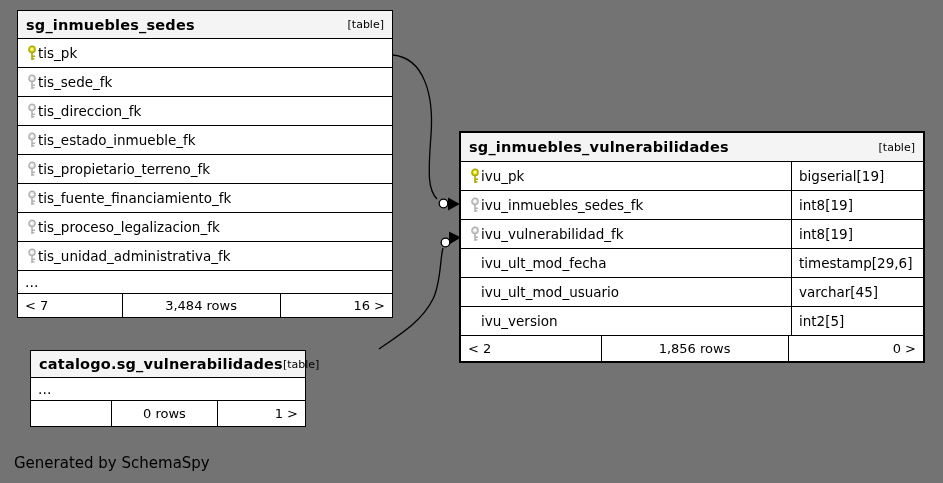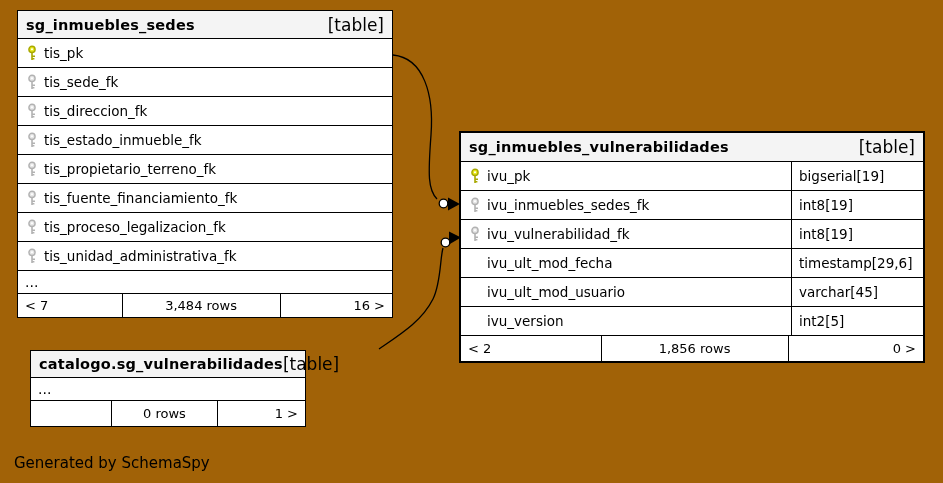--- a/index.html
+++ b/index.html
@@ -1,34 +1,34 @@
 <!DOCTYPE html>
 <html style="--header-bg: #f4f4f4;"><head>
 <meta charset="utf-8">
 <style>
   html,body { margin:0; padding:0; background:#ffffff; }
   #canvas {
-    position:relative; width:943px; height:483px; background:#a16207;
+    position:relative; width:943px; height:483px; background:#737373;
     font-family:"DejaVu Sans","Liberation Sans",sans-serif; color:#000;
     overflow:hidden;
   }
   .db-table { position:absolute; background:#fff; border:1px solid #000; box-sizing:border-box; }
   .db-table.emphasis { border:2px solid #000; }
   .db-header {
     background:var(--header-bg,#f4f4f4); border-bottom:1px solid #000;
     display:flex; align-items:center; justify-content:space-between;
     padding:0 8px; height:28px; box-sizing:border-box;
   }
   .db-title { font-weight:bold; font-size:14.5px; letter-spacing:.2px; }
-  .db-badge { font-size:17px; }
+  .db-badge { font-size:11px; }
   .db-row {
     display:flex; align-items:stretch; border-bottom:1px solid #000;
     height:29px; box-sizing:border-box; background:#fff; font-size:13.5px;
   }
-  .name-cell { flex:1; display:flex; align-items:center; padding-left:7px; gap:6px; min-width:0; }
+  .name-cell { flex:1; display:flex; align-items:center; padding-left:7px; gap:0; min-width:0; }
   .key-wrap, .key-spacer { width:13px; display:inline-flex; justify-content:center; flex:0 0 13px; }
   .type-cell {
     width:132px; flex:0 0 132px; border-left:1px solid #000;
     display:flex; align-items:center; padding-left:7px; box-sizing:border-box;
   }
   .db-ellipsis {
     height:23px; display:flex; align-items:center; padding-left:7px;
     border-bottom:1px solid #000; font-size:14px; box-sizing:border-box;
   }
   .db-footer { display:flex; height:23px; font-size:13px; box-sizing:border-box; }

